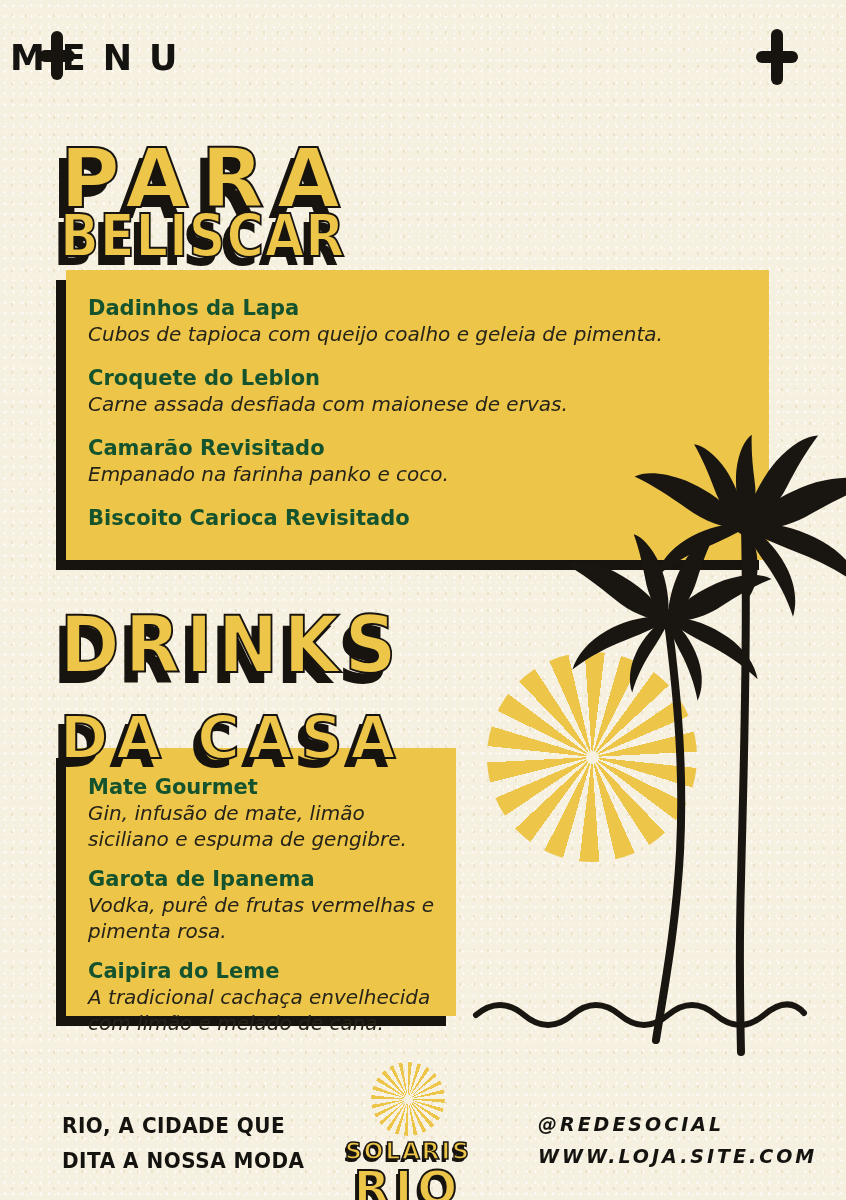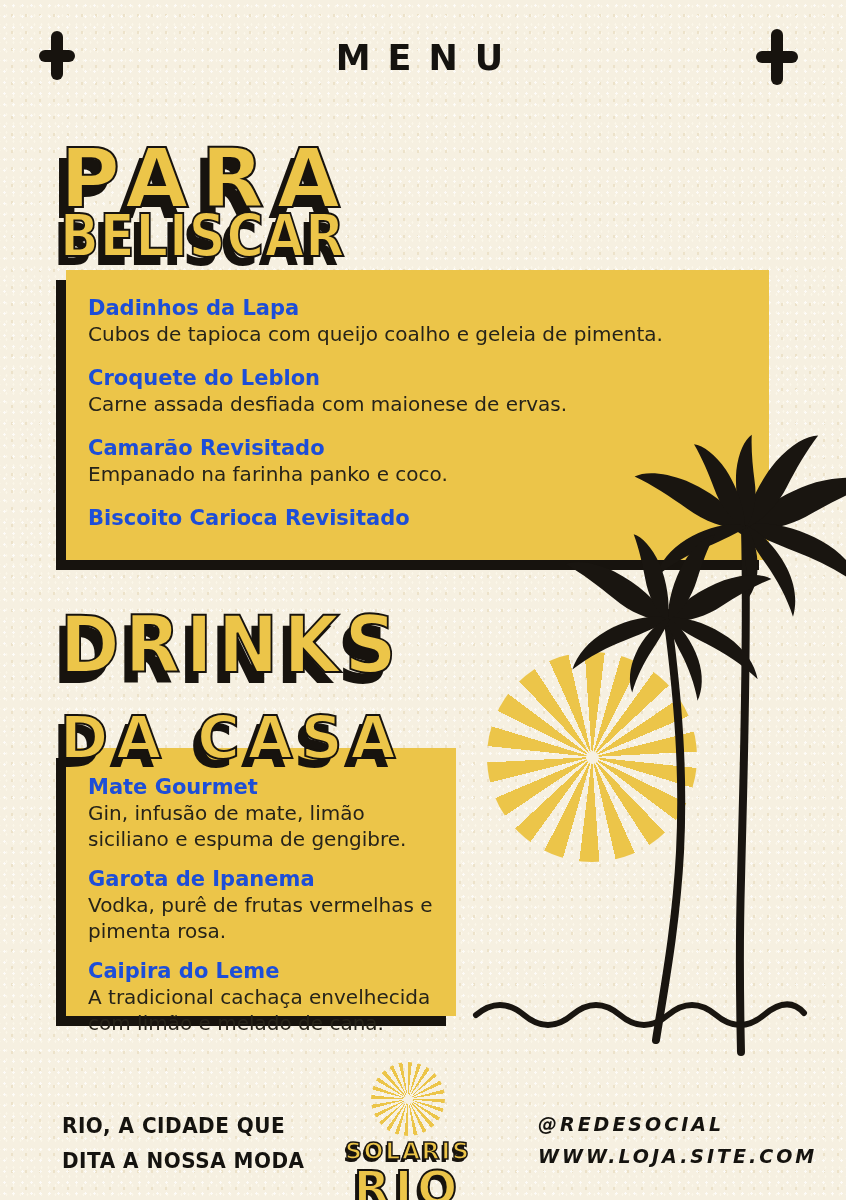--- a/index.html
+++ b/index.html
@@ -9,21 +9,21 @@
     background-color:#F6F0E1;
     background-image:
       radial-gradient(rgba(255,255,255,0.75) 1.1px, transparent 1.3px),
       radial-gradient(rgba(224,208,172,0.45) 1px, transparent 1.15px),
       radial-gradient(rgba(255,252,240,0.55) 0.9px, transparent 1.1px);
     background-size:9px 11px, 14px 17px, 7px 9px;
     background-position:0 0, 5px 7px, 3px 2px;
   }
   
   .page-title {
-    position:absolute; left:0; right:0; top:38px; text-align:center;
+    position:absolute; left:0; right:0; top:38px; text-align:left;
     font-size:35px; font-weight:900; color:#15130F;
     letter-spacing:17px; margin-left:10px;
   }
   .plus { position:absolute; }
   .plus .v { position:absolute; left:50%; transform:translateX(-50%); top:0; width:12px; height:100%; background:#17130E; border-radius:7px; }
   .plus .h { position:absolute; top:50%; transform:translateY(-50%); left:0; height:12px; width:100%; background:#17130E; border-radius:7px; }
   .plus-left  { left:39px;  top:31px; width:36px; height:49px; }
   .plus-right { left:756px; top:29px; width:42px; height:56px; }
   
   .display {
@@ -37,22 +37,22 @@
   .heading-dacasa  { left:60px; top:709px; font-size:58px; letter-spacing:8px;  text-shadow:-7px 9px 0 #17130E; }
   
   .menu-box {
     position:absolute; background:#ECC549; box-shadow:-10px 10px 0 #17130E;
     box-sizing:border-box; z-index:2;
   }
   .box-snacks { left:66px; top:270px; width:703px; height:290px; padding:25px 24px 0 22px; }
   .box-drinks { left:66px; top:748px; width:390px; height:268px; padding:26px 10px 0 22px; }
   .box-snacks .menu-item { margin-bottom:18px; }
   .box-drinks .menu-item { margin-bottom:14px; }
-  .item-name { font-size:21px; font-weight:bold; color:#1d4ed8; line-height:26px; }
-  .item-desc { font-size:20px; color:#262319; line-height:26px; }
+  .item-name { font-size:21px; font-weight:bold; color:#14532d; line-height:26px; }
+  .item-desc { font-size:20px; font-style:italic; color:#262319; line-height:26px; }
   
   .sunburst-large {
     position:absolute; left:487px; top:652px; width:210px; height:210px; border-radius:50%;
     background:repeating-conic-gradient(from -4deg, #ECC549 0deg 11deg, transparent 11deg 20deg);
     z-index:1;
   }
   .sunburst-large::after {
     content:''; position:absolute; left:50%; top:50%; width:13px; height:13px;
     margin:-6.5px 0 0 -6.5px; background:#F6F0E1; border-radius:50%;
   }

